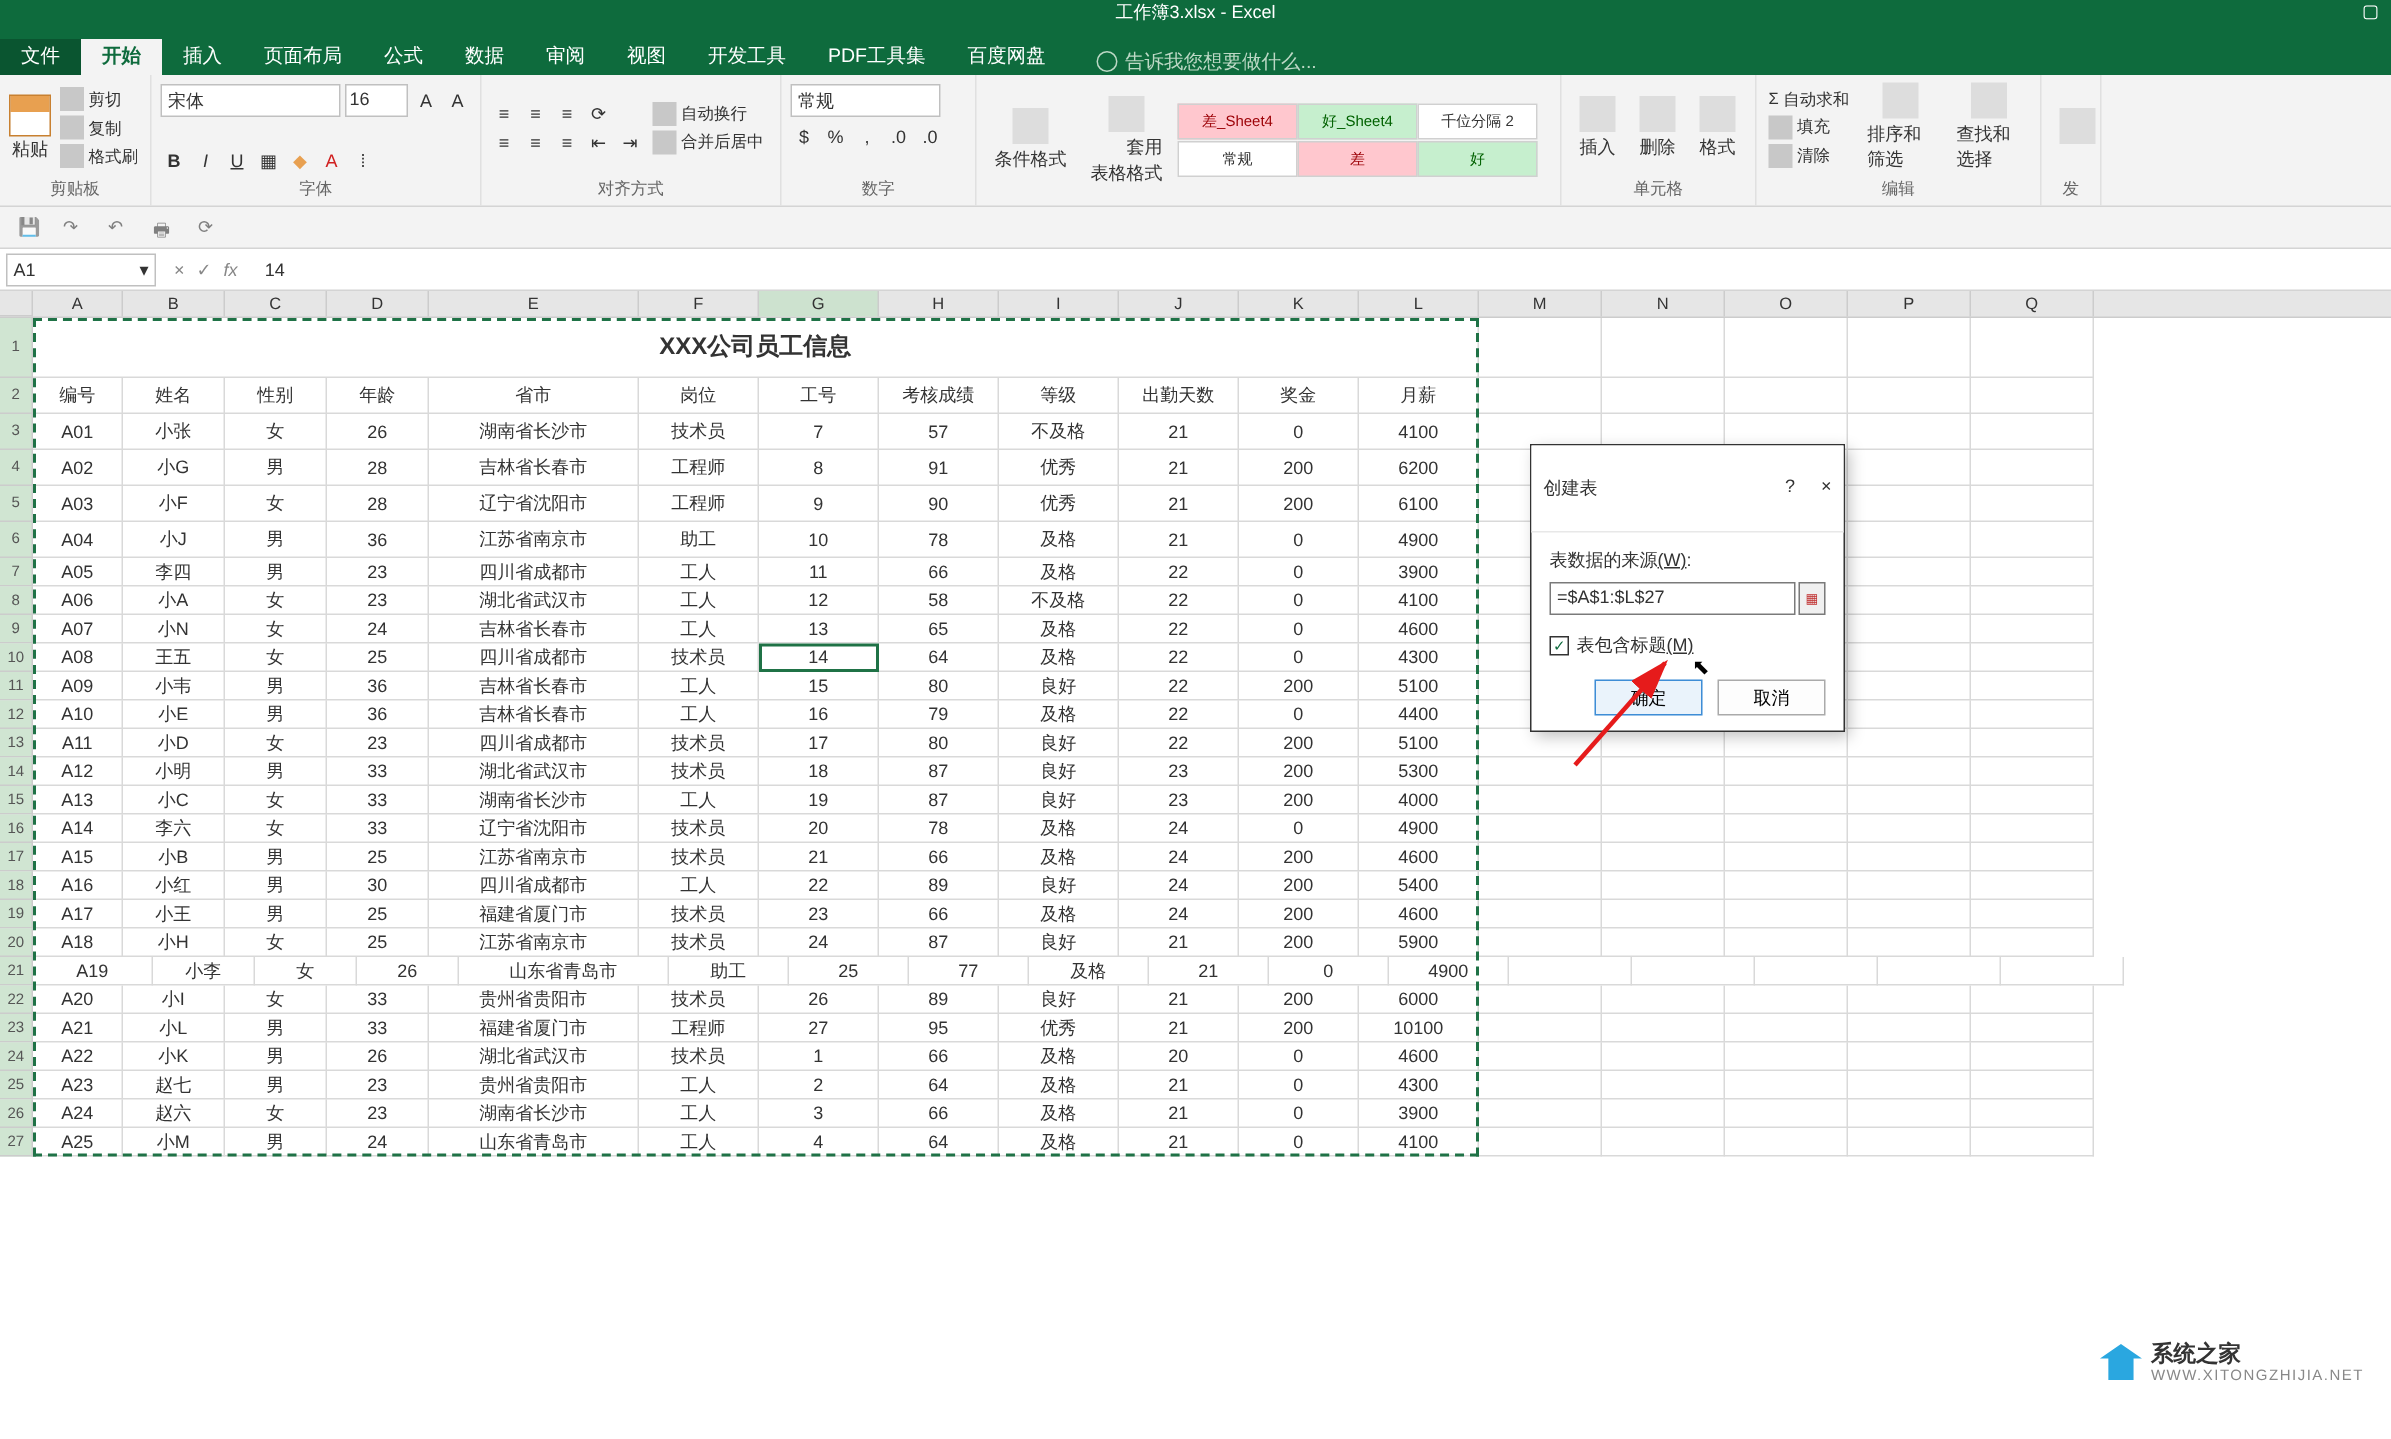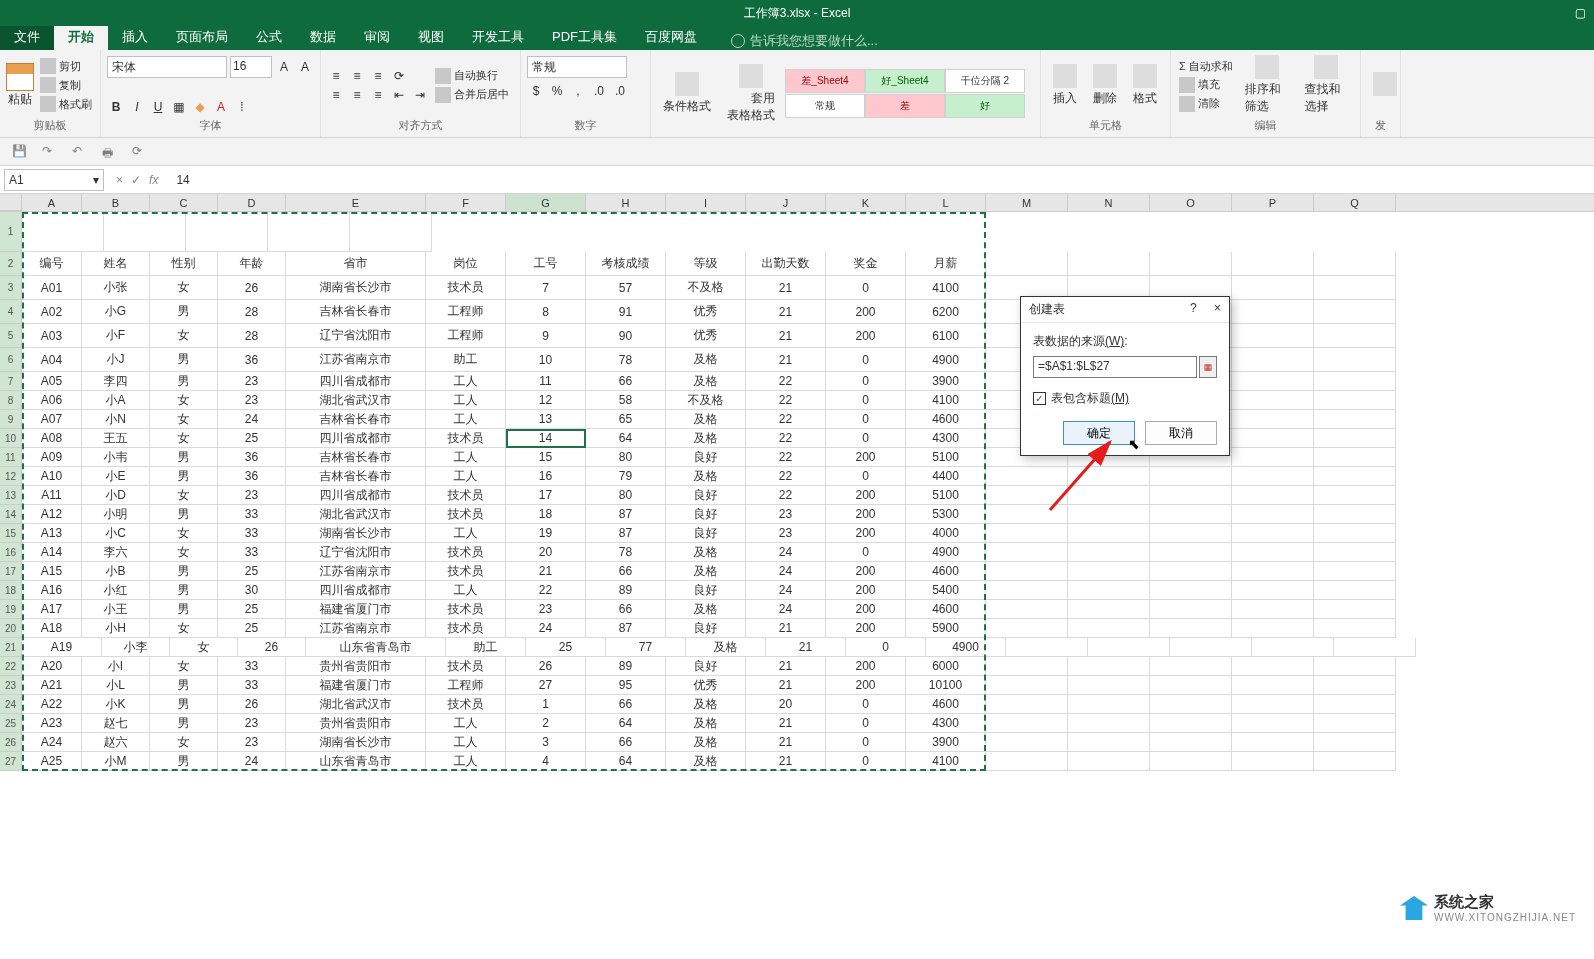--- a/index.html
+++ b/index.html
@@ -1,19 +1,19 @@
 <!DOCTYPE html>
 <html><head>
 <meta charset="utf-8">
 <style>
 * { margin: 0; padding: 0; box-sizing: border-box; font-family: "Microsoft YaHei", "Segoe UI", sans-serif; }
 body { background: #fff; font-size: 12px; color: #333; overflow: hidden; width: 1594px; height: 959px; position: relative; }
 
 
-.title-bar { background: #0e6b3d; height: 26px; display: flex; align-items: center; justify-content: center; color: #fff; position: relative; }
+.title-bar { background: #0e6b3d; height: 26px; display: flex; align-items: flex-start; justify-content: center; color: #fff; position: relative; }
 .title-bar .doc-name { font-size: 12px; }
 .title-bar .win-ctrl { position: absolute; right: 8px; display: flex; gap: 20px; }
 
 
 .ribbon-tabs { background: #0e6b3d; height: 24px; display: flex; align-items: flex-end; padding-left: 0; color: #fff; font-size: 13px; }
 .ribbon-tabs .tab { padding: 4px 14px; cursor: pointer; }
 .ribbon-tabs .tab.file { background: #0a5530; }
 .ribbon-tabs .tab.active { background: #f3f3f3; color: #0e6b3d; font-weight: bold; }
 .ribbon-tabs .tell-me { margin-left: 20px; color: #bcd8c5; display: flex; align-items: center; gap: 5px; }
 .ribbon-tabs .bulb { width: 14px; height: 14px; border: 1px solid #bcd8c5; border-radius: 50%; }
@@ -66,21 +66,21 @@
 .cell.center { justify-content: center; }
 .cell.title { font-size: 16px; font-weight: bold; justify-content: center; }
 .cell.active { outline: 2px solid #1f7246; outline-offset: -2px; background: #fff; z-index: 3; }
 .marching { position: absolute; border: 2px dashed #1f7246; pointer-events: none; z-index: 2; }
 
 
 .cA{width:60px}.cB{width:68px}.cC{width:68px}.cD{width:68px}.cE{width:140px}.cF{width:80px}.cG{width:80px}.cH{width:80px}.cI{width:80px}.cJ{width:80px}.cK{width:80px}.cL{width:80px}.cM{width:82px}.cN{width:82px}.cO{width:82px}.cP{width:82px}.cQ{width:82px}
 
 
 .dialog { position: absolute; left: 1020px; top: 296px; width: 210px; background: #fff; border: 1px solid #333; box-shadow: 3px 3px 10px rgba(0,0,0,.25); z-index: 10; font-size: 12px; }
-.dialog .dlg-title { background: #fff; border-bottom: 1px solid #e8e8e8; padding: 4px 8px; display: flex; justify-content: space-between; }
+.dialog .dlg-title { background: #fff; border-bottom: 1px solid #e8e8e8; padding: 20px 8px; display: flex; justify-content: space-between; }
 .dialog .dlg-body { padding: 10px 12px; }
 .dialog .lbl { margin-bottom: 6px; }
 .dialog .inp-row { display: flex; gap: 2px; margin-bottom: 12px; }
 .dialog .inp { border: 1px solid #7a7a7a; flex: 1; padding: 2px 4px; height: 22px; font-size: 12px; }
 .dialog .pick { width: 18px; height: 22px; border: 1px solid #7a7a7a; background: #f0f0f0; display: flex; align-items: center; justify-content: center; }
 .dialog .chk-row { display: flex; align-items: center; gap: 5px; margin-bottom: 14px; }
 .dialog .chk { width: 13px; height: 13px; border: 1px solid #333; display: flex; align-items: center; justify-content: center; font-size: 10px; color: #0e6b3d; }
 .dialog .btns { display: flex; gap: 10px; justify-content: flex-end; }
 .dialog .btn { width: 72px; height: 24px; border: 1px solid #aaa; background: #fdfdfd; font-size: 12px; }
 .dialog .btn.ok { border: 1px solid #3e8dd6; background: #eaf3fb; }
@@ -335,20 +335,21 @@
         <div class="colh cM" style="width: 82px;">M</div>
         <div class="colh cN" style="width: 82px;">N</div>
         <div class="colh cO" style="width: 82px;">O</div>
         <div class="colh cP" style="width: 82px;">P</div>
         <div class="colh cQ" style="width: 82px;">Q</div>
       </div>
   </div>
   <div class="rows" id="rows">
       <div class="row tall">
         <div class="rowh selrange" style="height: 100%;">1</div>
+        <div class="cell title" style="width: 964px;">XXX公司员工信息</div>
         <div class="cell cM" style="width: 82px;"></div>
         <div class="cell cN" style="width: 82px;"></div>
         <div class="cell cO" style="width: 82px;"></div>
         <div class="cell cP" style="width: 82px;"></div>
         <div class="cell cQ" style="width: 82px;"></div>
       </div>
       <div class="row hdr">
         <div class="rowh selrange" style="height: 100%;">2</div>
         <div class="cell cA center" style="width: 60px;">编号</div>
         <div class="cell cB center" style="width: 68px;">姓名</div>

